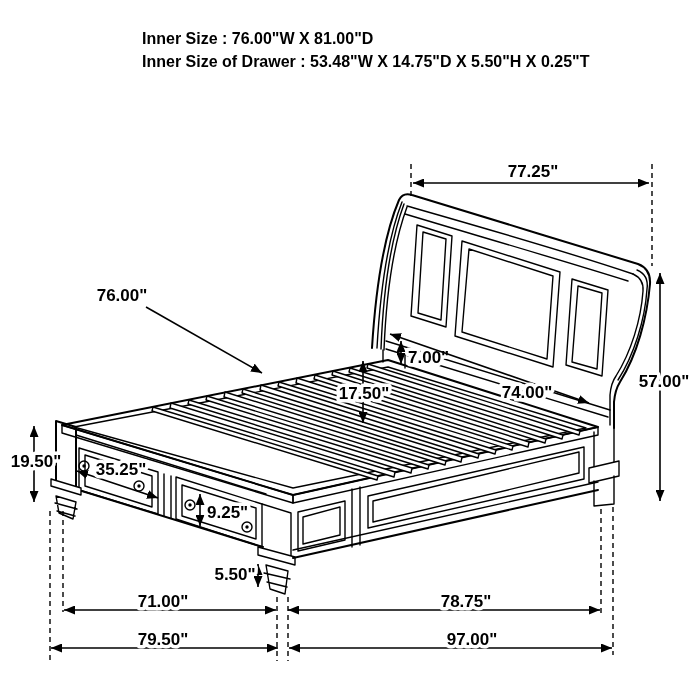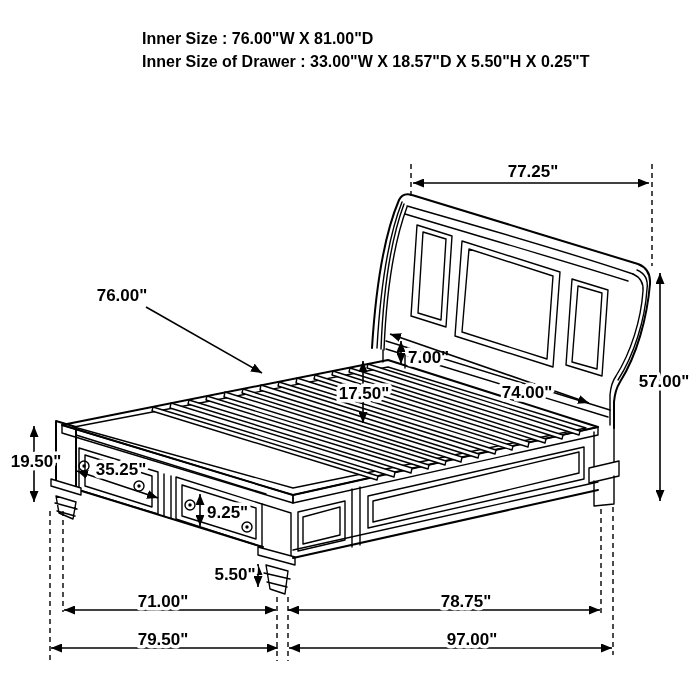--- a/index.html
+++ b/index.html
@@ -17,21 +17,21 @@
           paint-order:stroke fill;stroke:#fff;stroke-width:7px;stroke-linejoin:round;}
   .mid{text-anchor:middle;}
 </style>
 </head>
 <body>
 
 <div class="stage">
 
   <div class="hdr">
     <div>Inner Size : 76.00"W X 81.00"D</div>
-    <div>Inner Size of Drawer : 33.00"W X 18.57"D X 5.50"H X 0.25"T</div>
+    <div>Inner Size of Drawer : 53.48"W X 14.75"D X 5.50"H X 0.25"T</div>
   </div>
 
   <svg width="700" height="700" viewBox="0 0 700 700">
     <defs>
       <marker id="arr" markerUnits="userSpaceOnUse" markerWidth="12" markerHeight="9" refX="11" refY="4.5" orient="auto-start-reverse">
         <path d="M0,0 L11,4.5 L0,9 Z" fill="#000"></path>
       </marker>
     </defs>
 
     <g>

